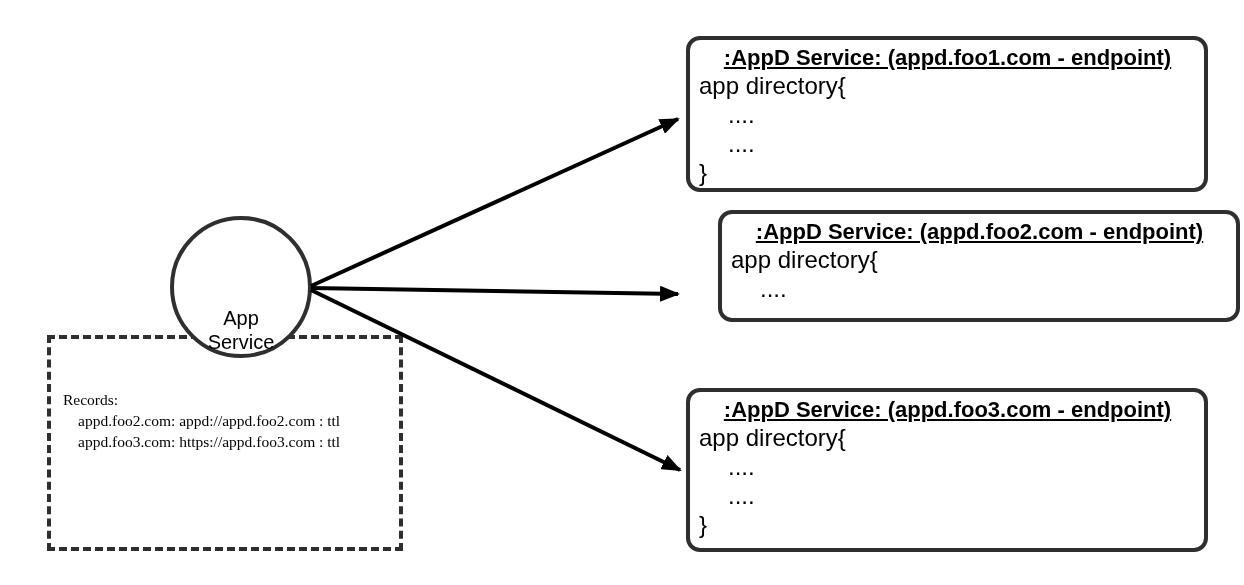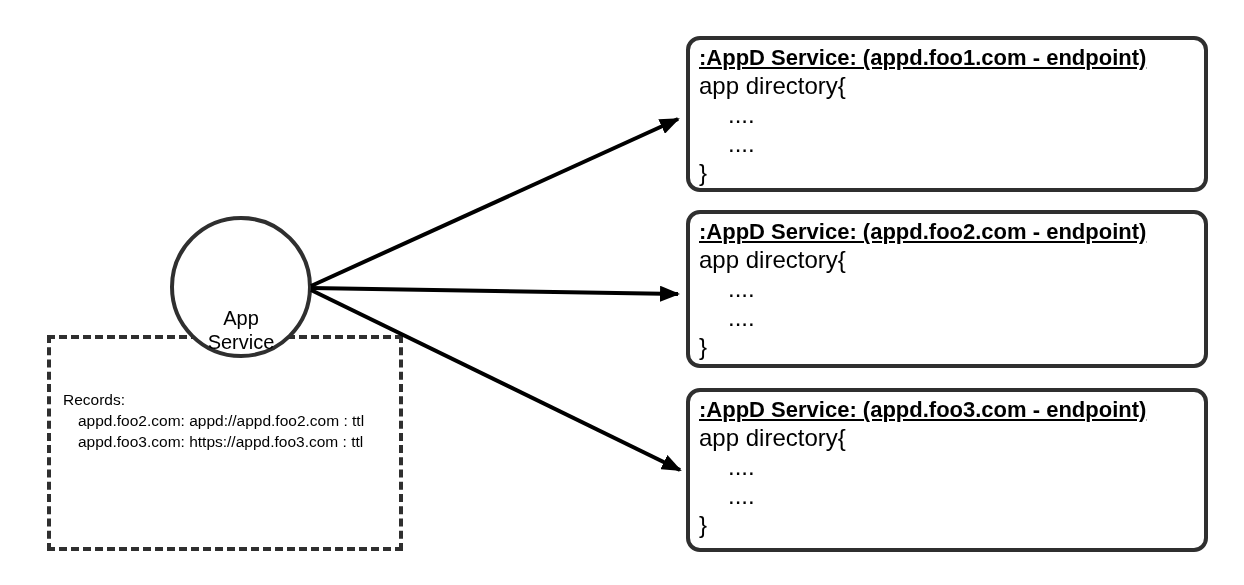--- a/index.html
+++ b/index.html
@@ -26,20 +26,21 @@
     left: 47px;
     top: 335px;
     width: 356px;
     height: 216px;
     border: 4px dashed var(--stroke);
     z-index: 1;
     padding: 50px 0 0 12px;
     font-size: 15.5px;
     line-height: 21px;
     white-space: nowrap;
+    font-family: Liberation Serif, serif;
   }
   .records-box .entries { padding-left: 15px; }
 
   
   .launcher-circle {
     position: absolute;
     left: 170px;
     top: 216px;
     width: 142px;
     height: 142px;
@@ -78,29 +79,30 @@
     z-index: 2;
     padding: 4px 8px 2px 9px;
     overflow: hidden;
   }
   .service-box .title {
     font-size: 22px;
     font-weight: bold;
     text-decoration: underline;
     white-space: nowrap;
     line-height: 27px;
+    text-align: center;
   }
   .service-box .body-line {
     font-size: 24px;
     line-height: 29px;
     white-space: nowrap;
   }
   .service-box .body-line.indented { padding-left: 29px; }
   .service-1 { top: 36px;  height: 156px; }
-  .service-2 { top: 210px; height: 158px; }
+  .service-2 { top: 210px; height: 112px; margin-left: 32px; }
   .service-3 { top: 388px; height: 164px; }
 </style>
 </head>
 <body>
 
 <div class="canvas">
 
   <div class="records-box">
     <div>Records:</div>
     <div class="entries">

